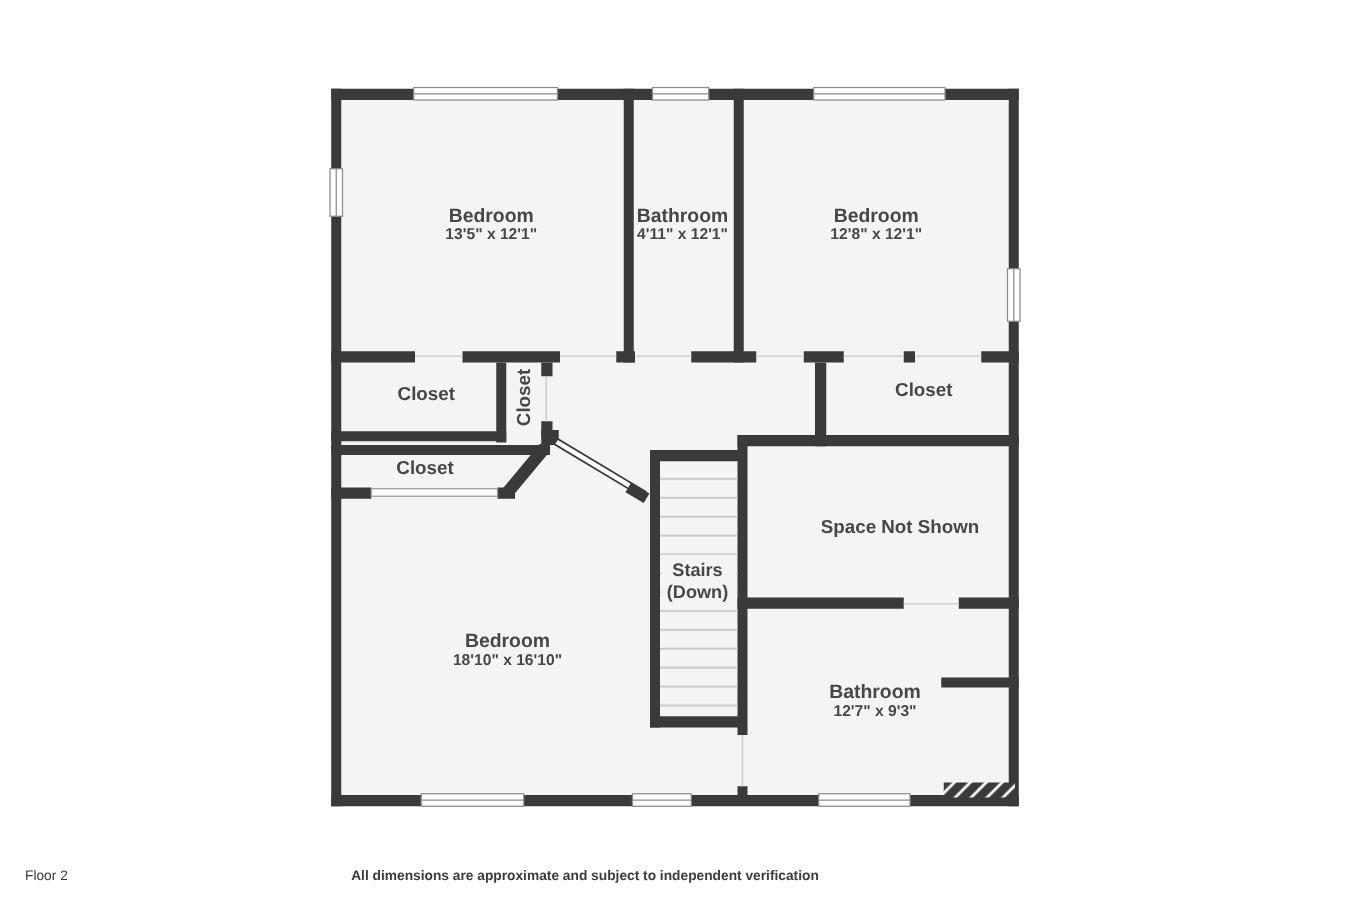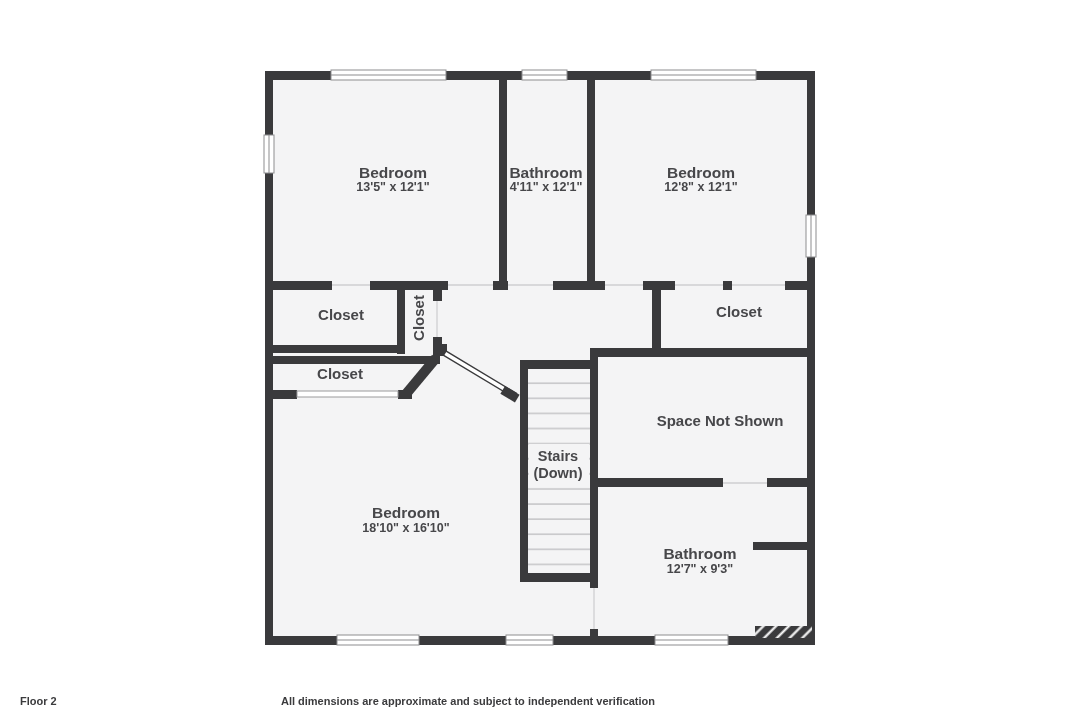--- a/index.html
+++ b/index.html
@@ -11,21 +11,21 @@
   svg text{
     fill:#47474a;
     font-family:"Liberation Sans", sans-serif;
   }
   .room-name{font-size:15.5px;font-weight:700;}
   .room-dims{font-size:12.5px;font-weight:600;}
   .closet-name{font-size:15px;font-weight:700;}
   .stairs-name{font-size:14.5px;font-weight:700;}
   #footer-floor{
     position:absolute;left:20px;top:695px;
-    font-size:11px;font-weight:700;color:#3b3b3d;
+    font-size:11px;font-weight:400;color:#3b3b3d;
   }
   #footer-disclaimer{
     position:absolute;left:0;top:695px;width:936px;text-align:center;
     font-size:11px;font-weight:700;color:#3b3b3d;
   }
 </style>
 </head>
 <body>
 
 <div id="plan-wrap">

